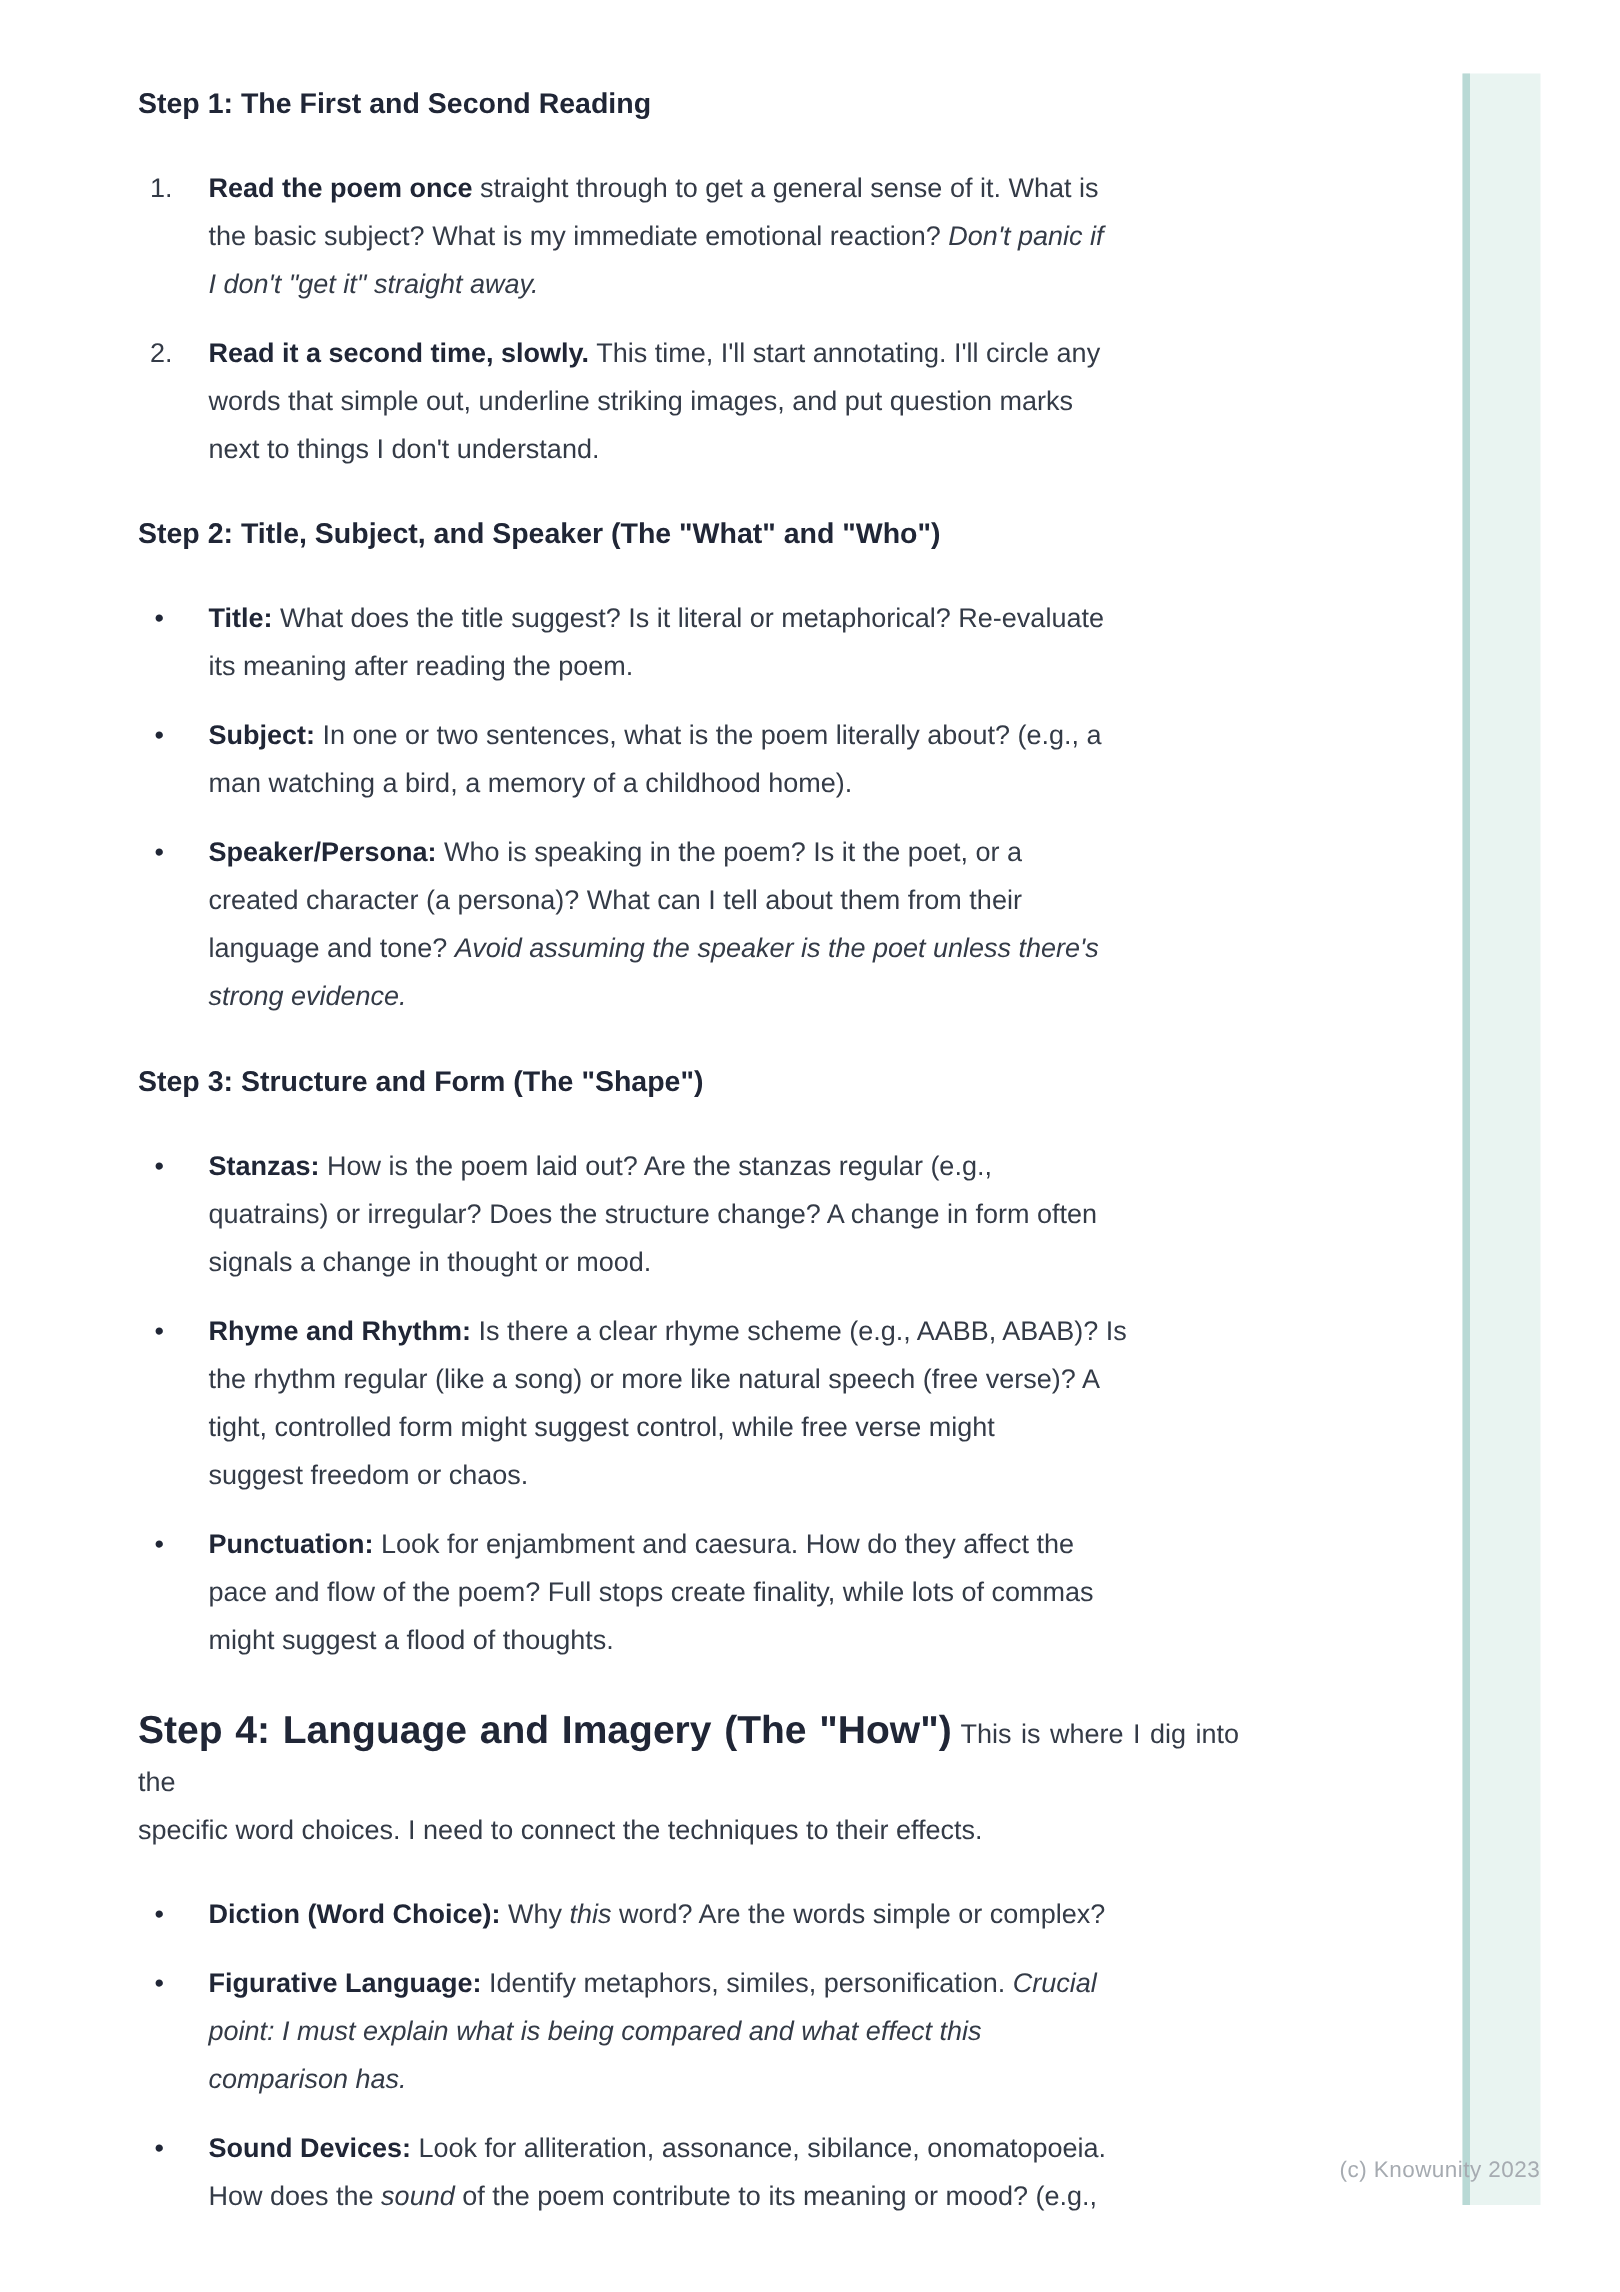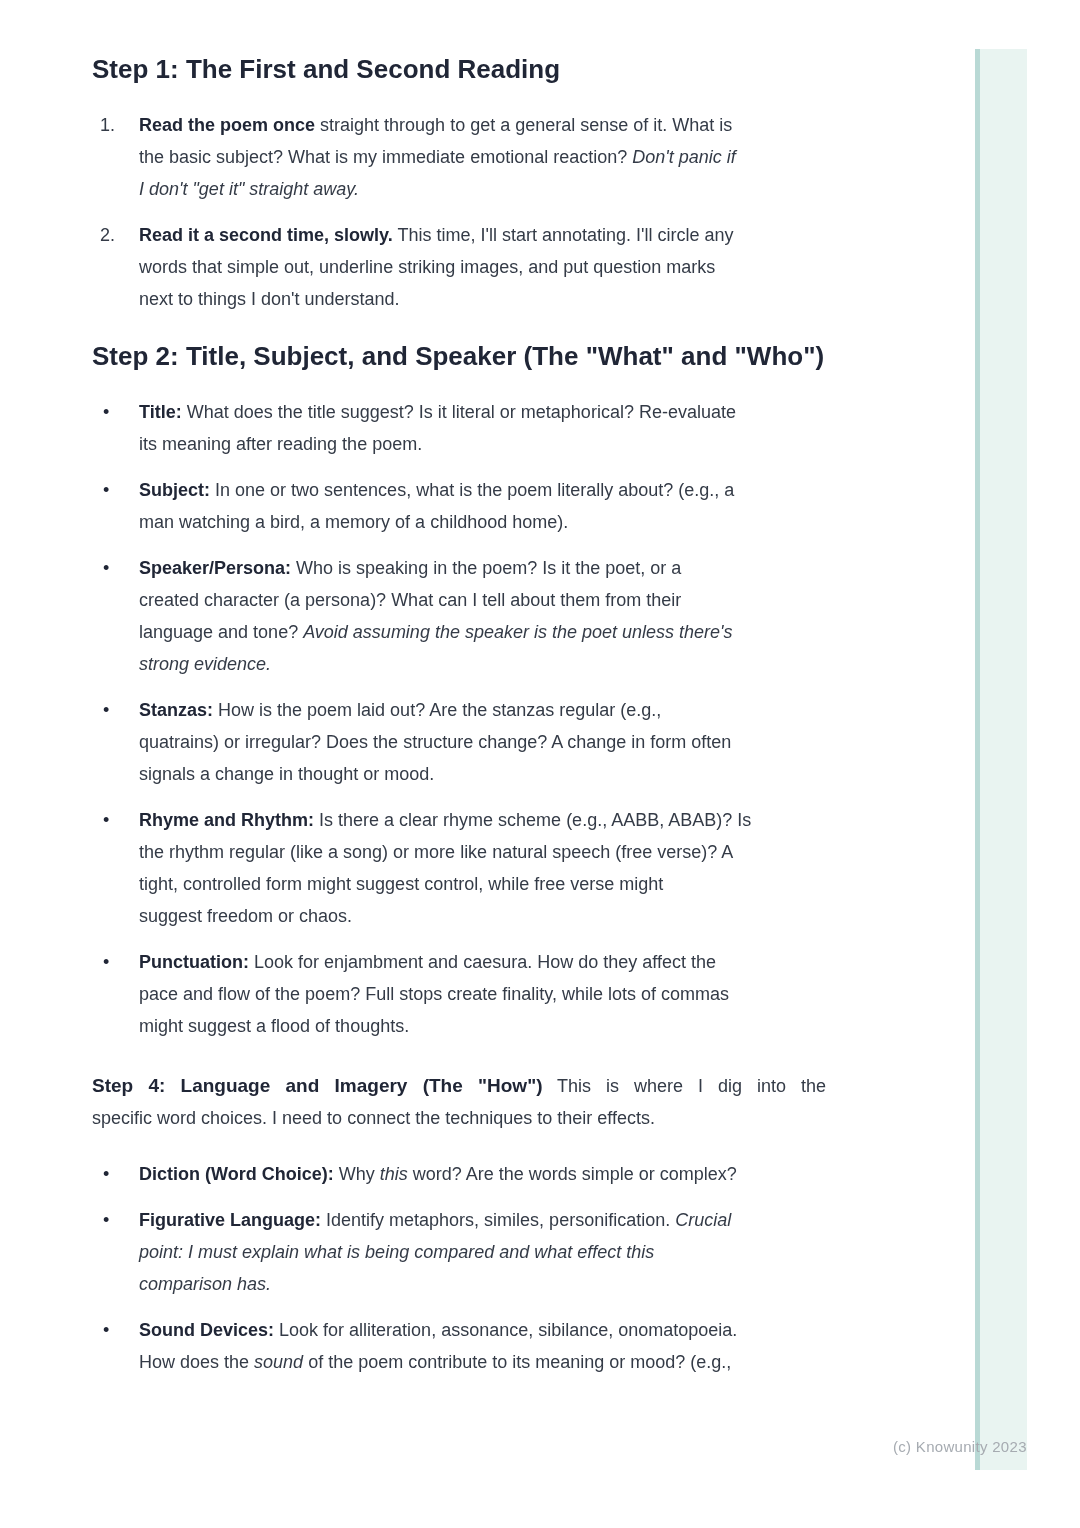--- a/index.html
+++ b/index.html
@@ -17,35 +17,35 @@
     background:var(--page-bg);
     font-family:"Liberation Sans",sans-serif;
     position:relative;overflow:hidden;
   }
   .doc{
     position:absolute;left:92px;top:56px;width:734px;
     color:var(--body-text);
     font-size:18px;line-height:32px;
   }
   .h{
-    font-size:26px;line-height:27px;font-weight:700;
+    font-size:19px;line-height:27px;font-weight:700;
     color:var(--heading-text);
     margin:28px 0 26px;
   }
   .sec:first-child .h{margin-top:0;}
   .lead{margin:28px 0 24px;}
   .line{min-height:32px;}
   .jline{text-align:justify;text-align-last:justify;}
   .item{display:flex;margin-bottom:14px;}
   .marker{flex:0 0 32px;color:var(--body-text);}
   .num{padding-left:8px;}
   .bul{padding-left:11px;color:var(--heading-text);}
   .content{flex:1;margin-left:15px;}
   .sg-b{font-weight:700;color:var(--heading-text);}
-  .lead .sg-b{font-size:19px;}
+  .lead .sg-b{font-size:26px;}
   .sg-i{font-style:italic;}
   .edge-bar{
     position:absolute;left:975px;top:49px;
     width:52px;height:1421px;
     background:var(--bar-fill);
     border-left:5px solid var(--bar-edge);
   }
   .copyright{
     position:absolute;left:893px;top:1437px;z-index:2;
     font-size:15px;line-height:20px;
@@ -100,20 +100,21 @@
           <div class="content">
             <div class="line"><span class="sg-b">Speaker/Persona:</span><span class="sg-t"> Who is speaking in the poem? Is it the poet, or a</span></div>
             <div class="line"><span class="sg-t">created character (a persona)? What can I tell about them from their</span></div>
             <div class="line"><span class="sg-t">language and tone? </span><span class="sg-i">Avoid assuming the speaker is the poet unless there's</span></div>
             <div class="line"><span class="sg-i">strong evidence.</span></div>
           </div>
         </div>
       </div>
     </section>
     <section class="sec">
+      <h2 class="h">Step 3: Structure and Form (The "Shape")</h2>
       <div class="list">
         <div class="item">
           <span class="marker bul">•</span>
           <div class="content">
             <div class="line"><span class="sg-b">Stanzas:</span><span class="sg-t"> How is the poem laid out? Are the stanzas regular (e.g.,</span></div>
             <div class="line"><span class="sg-t">quatrains) or irregular? Does the structure change? A change in form often</span></div>
             <div class="line"><span class="sg-t">signals a change in thought or mood.</span></div>
           </div>
         </div>
         <div class="item">

